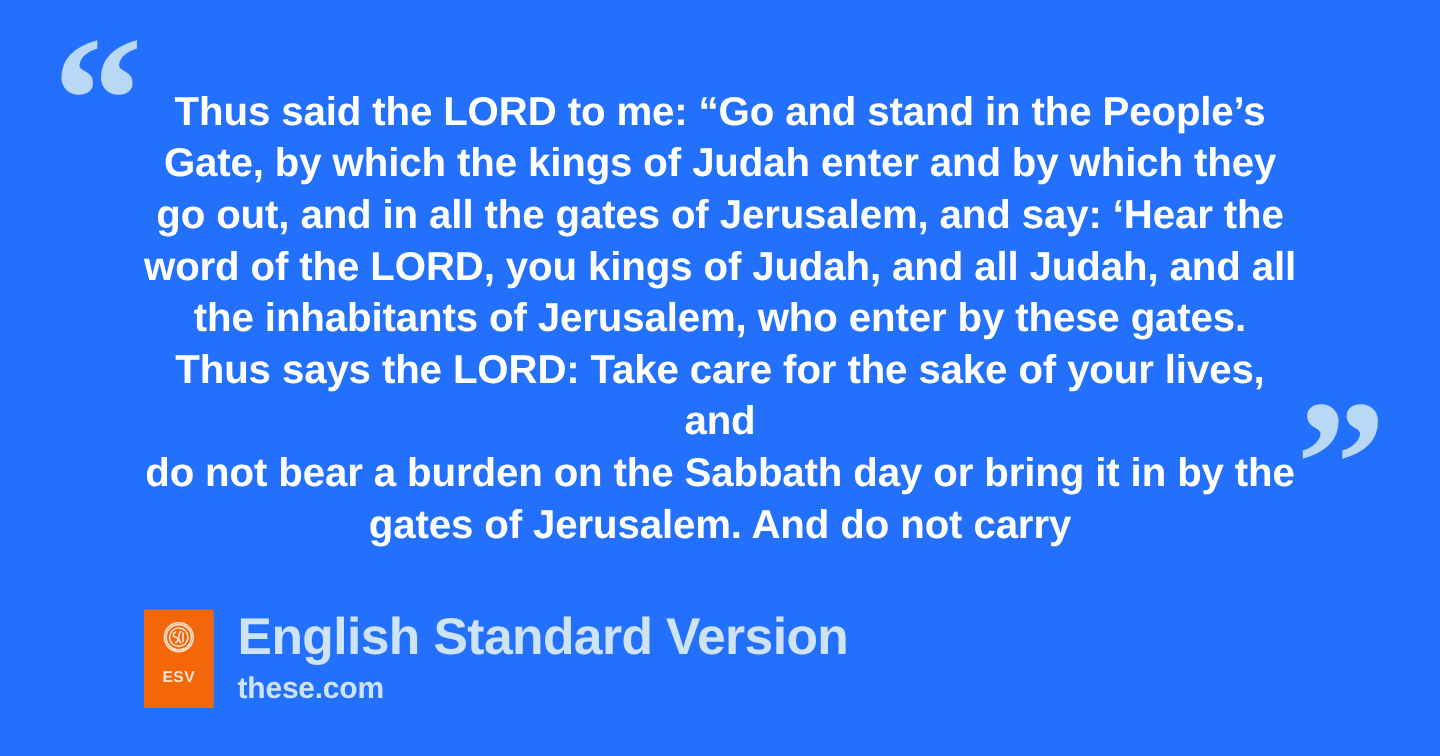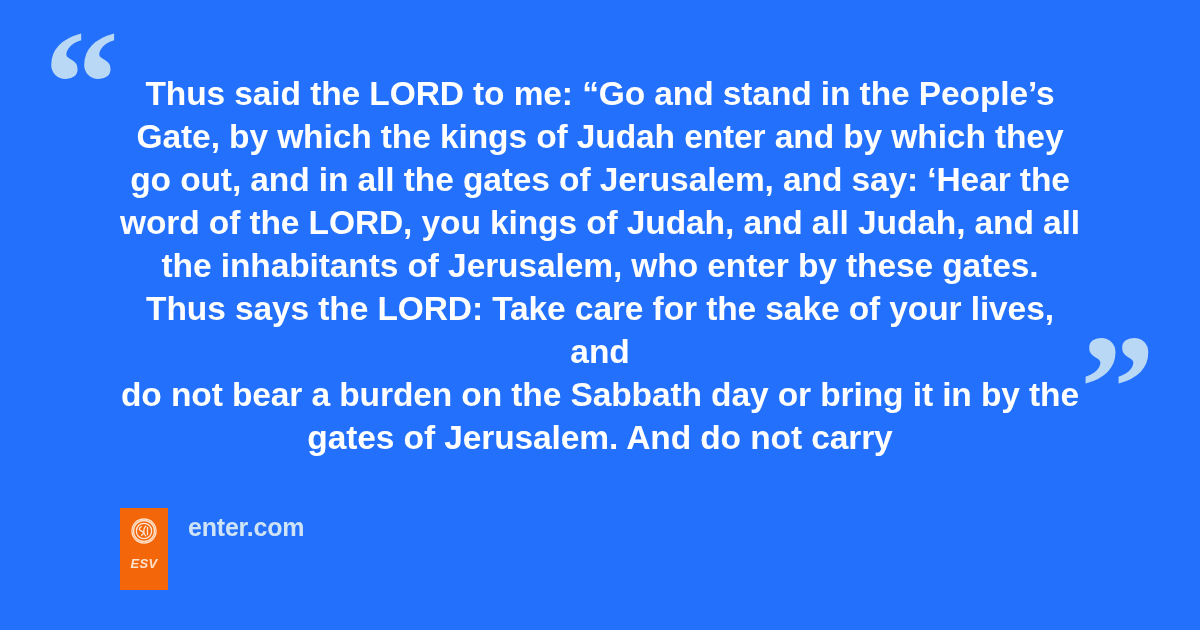--- a/index.html
+++ b/index.html
@@ -64,31 +64,30 @@
   
   #attribution {
     position: absolute;
     left: 120px;
     top: 508px;
     display: flex;
     align-items: flex-start;
   }
 
   #esv-logo {
-    width: 48px;
+    width: 58px;
     height: 82px;
     background: #f4660a;
     flex: 0 0 auto;
     display: flex;
     flex-direction: column;
     align-items: center;
     justify-content: flex-start;
     padding-top: 9px;
     box-sizing: border-box;
-    font-style: italic;
   }
   #esv-seal-icon {
     width: 28px;
     height: 28px;
     display: block;
   }
   #esv-logo-text {
     margin-top: 12px;
     color: #fde3cd;
     font-size: 13px;
@@ -154,18 +153,19 @@
         <circle cx="32" cy="32" r="16" fill="#f4660a"></circle>
 
         <path d="M26 22 C20 24 20 31 26 32 C32 33 32 40 26 42" fill="none" stroke="#fbe8d8" stroke-width="3" stroke-linecap="round"></path>
         <path d="M36 21 C30 26 30 38 36 43" fill="none" stroke="#fbe8d8" stroke-width="3" stroke-linecap="round"></path>
         <path d="M40 24 L40 40" fill="none" stroke="#fbe8d8" stroke-width="3" stroke-linecap="round"></path>
       </svg>
       <div id="esv-logo-text" style="color: rgb(253, 227, 205);">ESV</div>
     </div>
 
     <div id="attribution-text">
-      <div id="site-url" style="color: rgb(207, 227, 247);">enter.com</div>
+      <div id="version-name" style="color: rgb(207, 227, 247);">English Standard Version</div>
+      <div id="site-url" style="color: rgb(207, 227, 247);">these.com</div>
     </div>
 
   </div>
 
 </div>
 
 </body></html>

